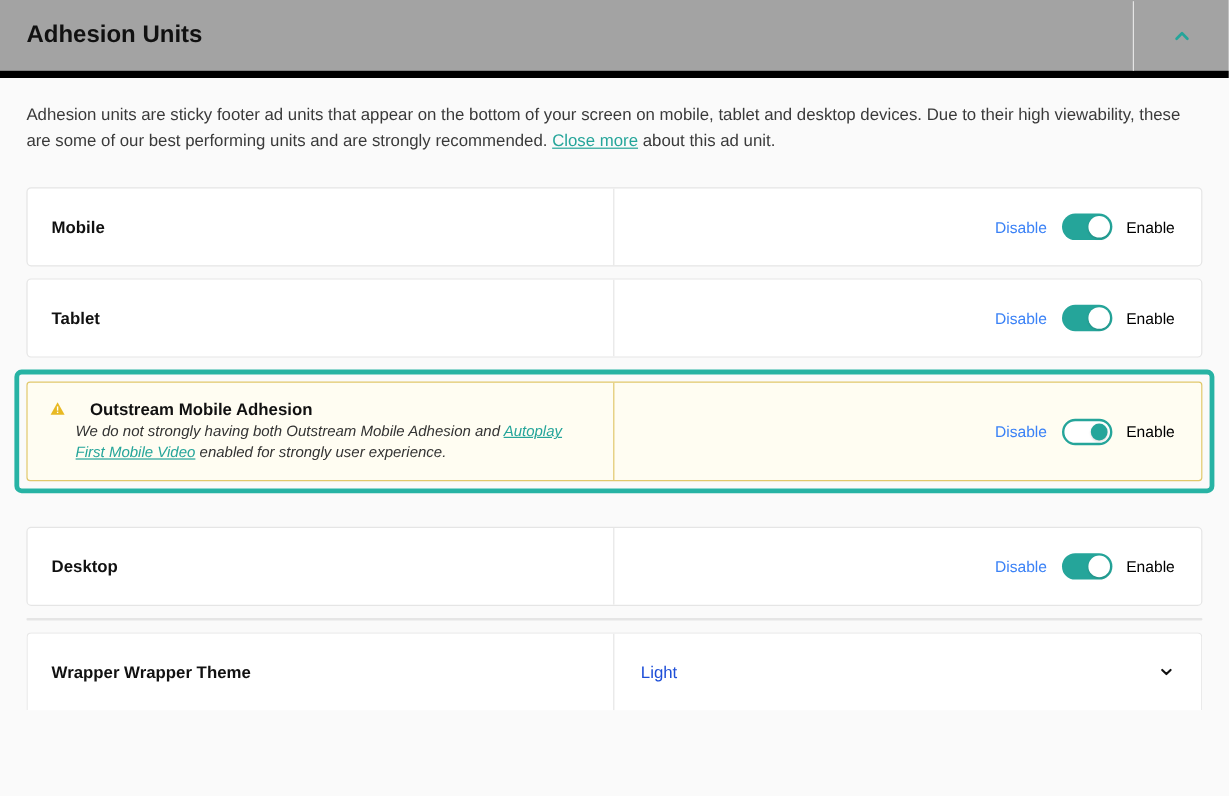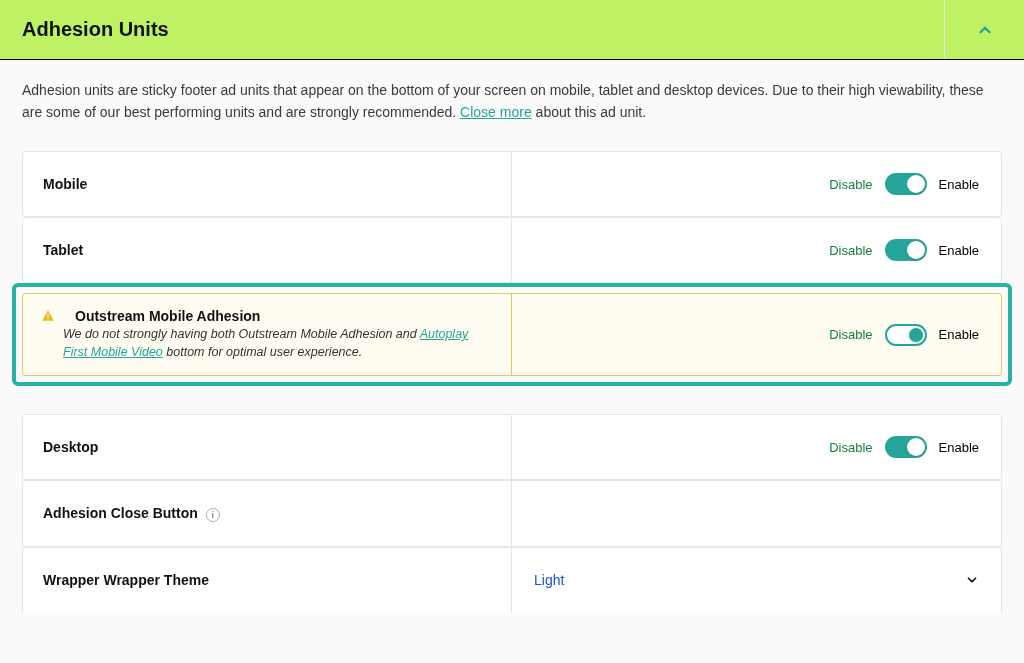--- a/index.html
+++ b/index.html
@@ -1,30 +1,30 @@
 <!DOCTYPE html>
 <html><head>
 <meta charset="utf-8">
 <style>
   * { box-sizing: border-box; margin: 0; padding: 0; }
   html, body { font-family: -apple-system, BlinkMacSystemFont, "Segoe UI", Helvetica, Arial, sans-serif; background: #fafafa; color: #222; font-size: 14px; }
   .panel { width: 1024px; }
-  .panel-header { display: flex; align-items: center; justify-content: space-between; background: #bef264; border-bottom: 1px solid #000000; }
+  .panel-header { display: flex; align-items: center; justify-content: space-between; background: #a3a3a3; border-bottom: 6px solid #000000; }
   .panel-title { font-size: 20px; font-weight: 700; padding: 18px 22px; color: #111; }
   .collapse-box { width: 80px; height: 58px; border-left: 1px solid #e5e5e5; display: flex; align-items: center; justify-content: center; }
   .collapse-box svg { width: 18px; height: 18px; }
   .panel-desc { padding: 20px 22px 28px 22px; color: #3a3a3a; line-height: 1.55; font-size: 14px; }
   .panel-desc a { color: #25a59a; text-decoration: underline; }
   .section { margin: 0 22px; }
-  .row { display: flex; border: 1px solid #e5e5e5; border-radius: 4px; background: #fff; overflow: hidden; }
+  .row { display: flex; border: 1px solid #e5e5e5; border-radius: 4px; background: #fff; margin-bottom: 10px; overflow: hidden; }
   .cell-left { width: 50%; padding: 24px 20px; border-right: 1px solid #e5e5e5; display: flex; flex-direction: column; justify-content: center; }
   .cell-right { width: 50%; padding: 18px 22px; display: flex; align-items: center; justify-content: flex-end; gap: 12px; }
   .label-strong { font-weight: 700; color: #111; font-size: 14px; }
   .toggle-wrap { display: flex; align-items: center; gap: 12px; }
-  .t-off { color: #15803d; font-size: 13px; }
+  .t-off { color: #3b82f6; font-size: 13px; }
   .t-on { color: #000000; font-weight: 400; font-size: 13px; }
   .switch { position: relative; width: 42px; height: 22px; background: #25a59a; border-radius: 22px; display: inline-block; }
   .switch .knob { position: absolute; width: 18px; height: 18px; background: #fff; border-radius: 50%; top: 2px; right: 2px; box-shadow: 0 1px 2px rgba(0,0,0,0.15); }
   .switch.outline { background: #fff; border: 2px solid #25a59a; width: 42px; height: 22px; }
   .switch.outline .knob { background: #25a59a; width: 14px; height: 14px; top: 2px; right: 2px; }
   
   .row.highlight-wrap { border: 4px solid #27b3a4; border-radius: 6px; padding: 6px; margin: 0 12px 28px 12px; background: #fafafa; }
   .row.highlight-wrap .inner { display: flex; width: 100%; border: 1px solid #e1c86b; border-radius: 3px; background: #fffdf2; }
   .row.highlight-wrap .cell-left, .row.highlight-wrap .cell-right { background: transparent; }
   .row.highlight-wrap .cell-left { border-right: 1px solid #e1c86b; padding: 14px 20px 14px 18px; display: block; }
@@ -94,21 +94,21 @@
       <div class="cell-left">
         <div class="warn-head">
           <svg viewBox="0 0 24 24">
               <path fill="#e8b923" d="M12 2 L22 20 L2 20 Z"></path>
               <rect x="11" y="8" width="2" height="6" fill="#fff"></rect>
               <rect x="11" y="15.5" width="2" height="2" fill="#fff"></rect>
             </svg>
           <span class="label-strong">Outstream Mobile Adhesion</span>
         </div>
         <div class="warn-desc">
-          <span>We do not strongly having both Outstream Mobile Adhesion and </span><a href="#">Autoplay First Mobile Video</a><span> bottom for optimal user experience.</span>
+          <span>We do not strongly having both Outstream Mobile Adhesion and </span><a href="#">Autoplay First Mobile Video</a><span> enabled for strongly user experience.</span>
         </div>
       </div>
       <div class="cell-right">
         <div class="toggle-wrap">
           <span class="t-off">Disable</span>
           <span class="switch outline">
               <span class="knob"></span>
             </span>
           <span class="t-on">Enable</span>
         </div>
@@ -127,26 +127,20 @@
           <span class="t-off">Disable</span>
           <span class="switch">
               <span class="knob"></span>
             </span>
           <span class="t-on">Enable</span>
         </div>
       </div>
     </div>
 
     <div class="row">
-      <div class="cell-left">
-        <span class="label-strong">
-          <span>Adhesion Close Button</span>
-          <span class="info-icon">i</span>
-        </span>
-      </div>
     </div>
 
     <div class="row last">
       <div class="cell-left">
         <span class="label-strong">Wrapper Wrapper Theme</span>
       </div>
       <div class="select-wrap">
         <span class="select-val">Light</span>
         <svg width="14" height="14" viewBox="0 0 24 24" fill="none" stroke="#111" stroke-width="3" stroke-linecap="round" stroke-linejoin="round">
             <polyline points="6 9 12 15 18 9"></polyline>

